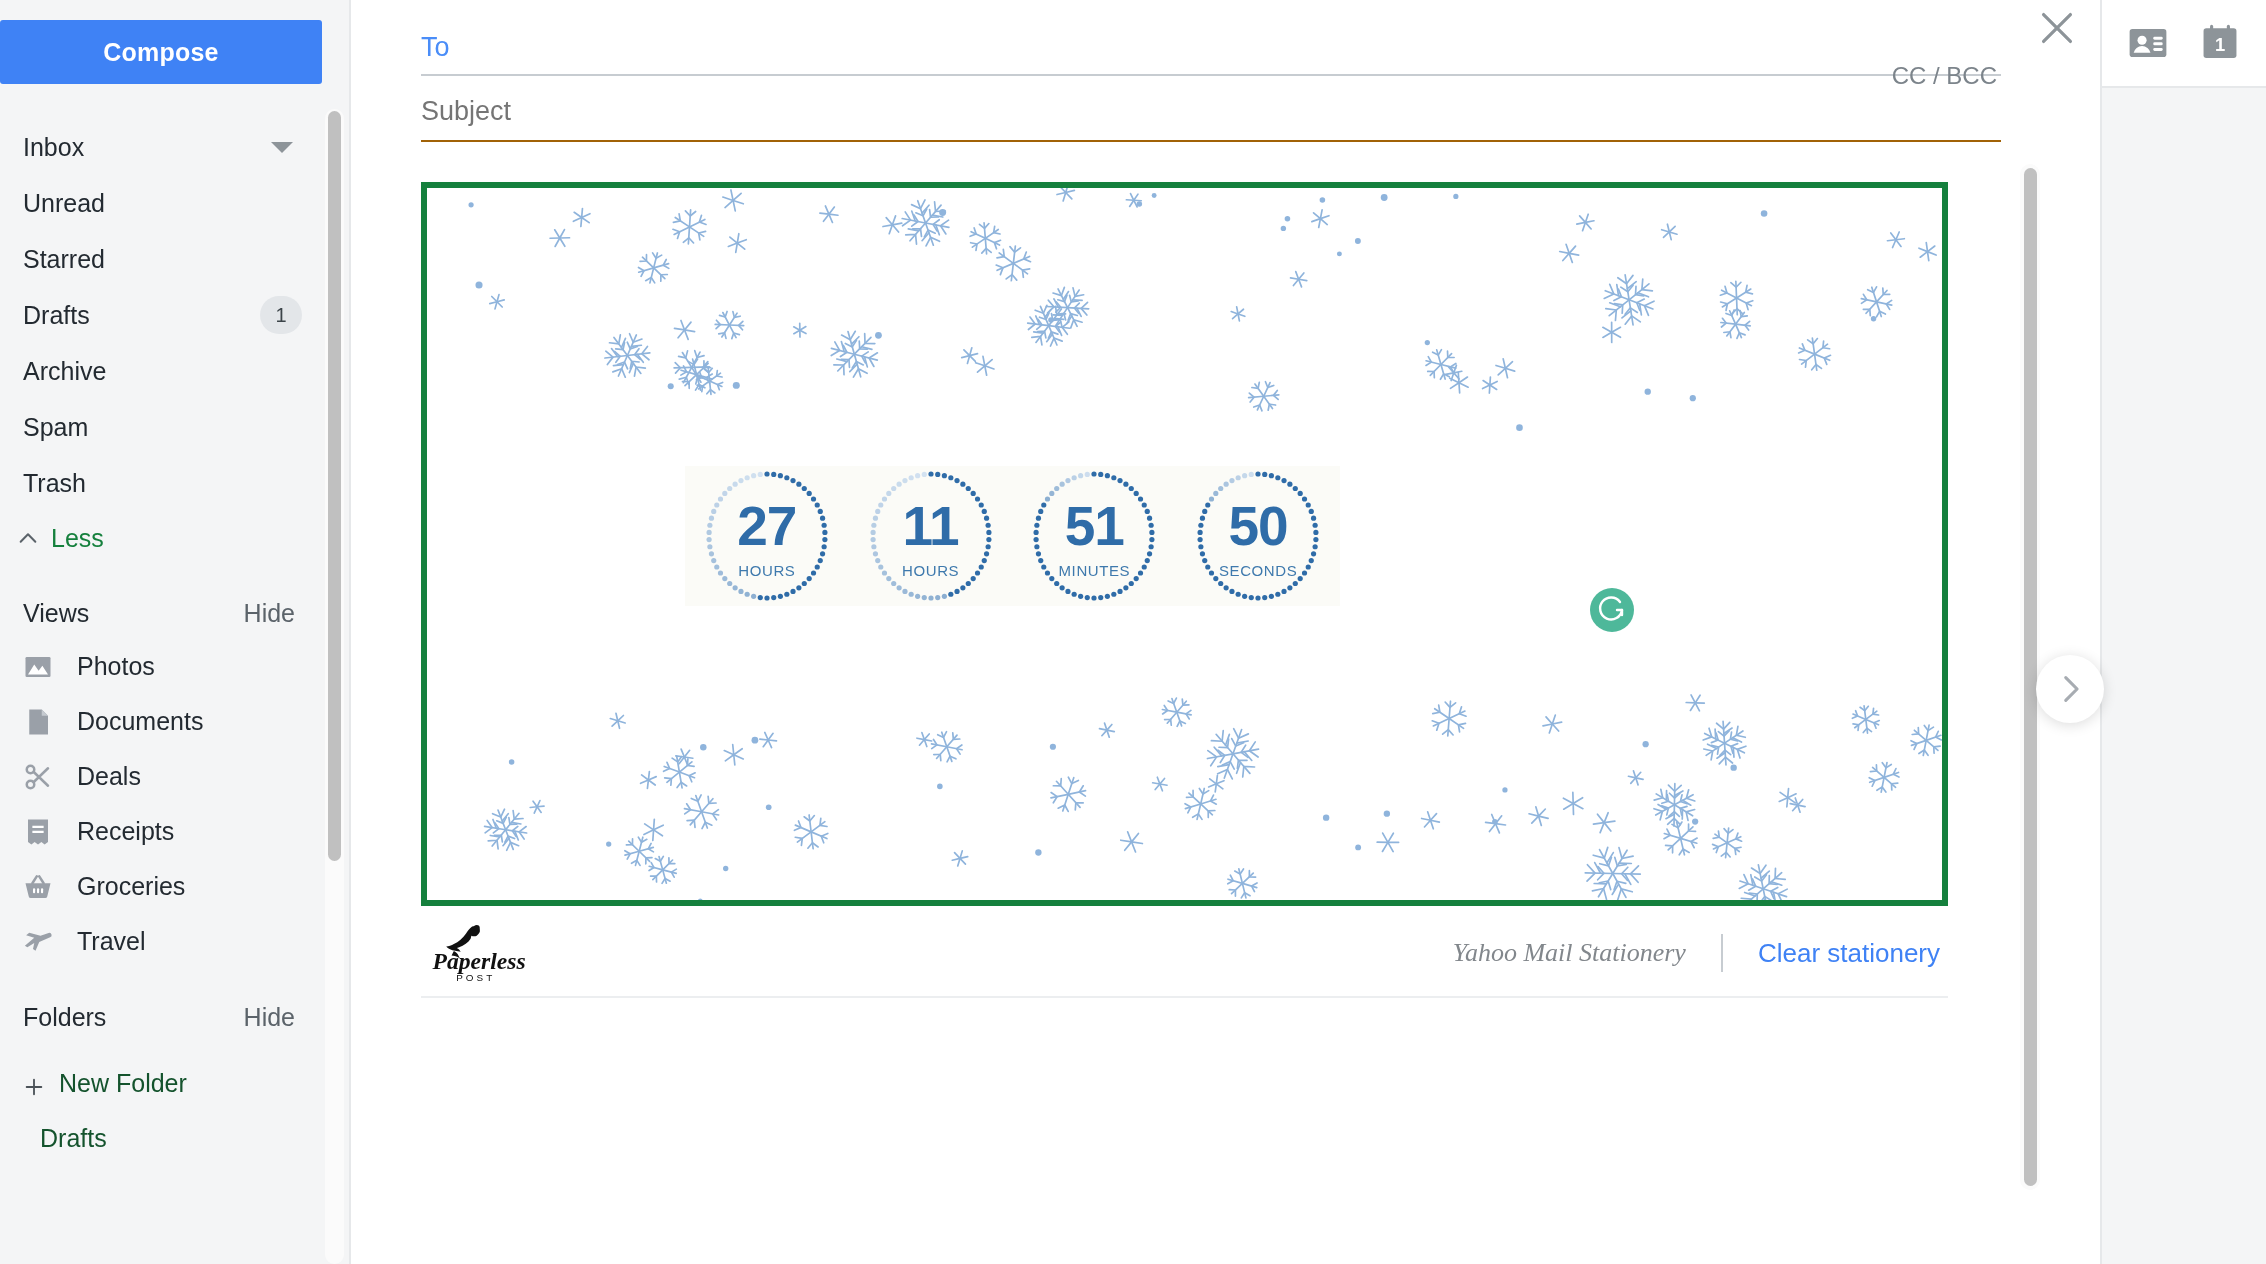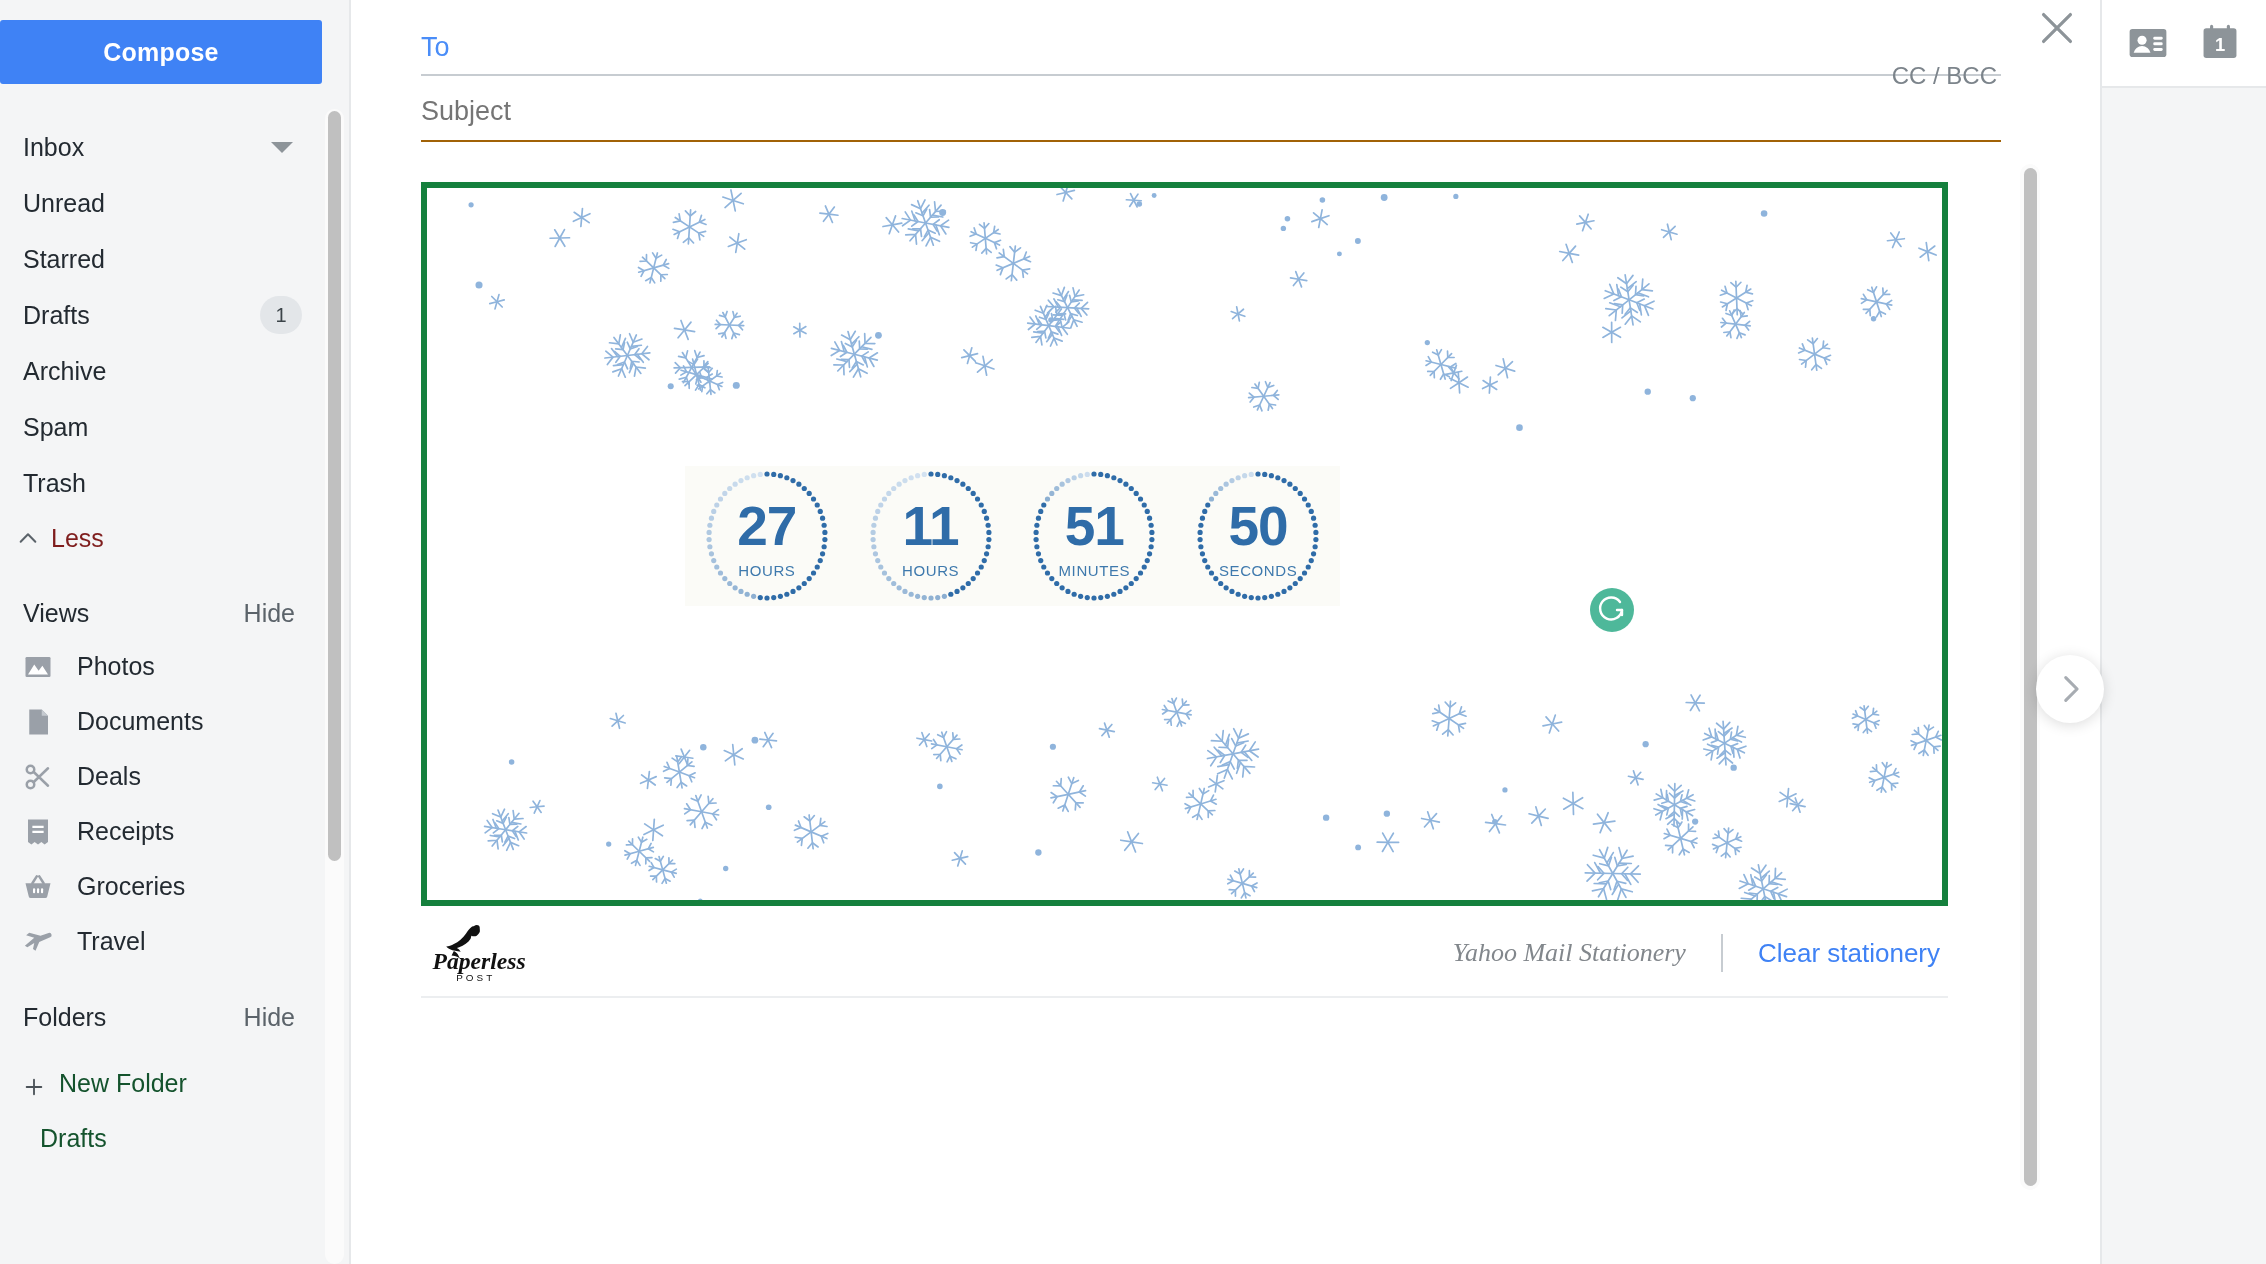--- a/index.html
+++ b/index.html
@@ -50,21 +50,21 @@
   }
   .badge {
     min-width: 42px; height: 38px; border-radius: 19px;
     background: #e3e6e9; color: #3c4449;
     font-size: 20px; display: flex; align-items: center; justify-content: center;
     padding: 0 12px;
   }
   .less-row {
     display: flex; align-items: center;
     height: 54px; padding-left: 17px;
-    font-size: 25px; color: #7f1d1d; cursor: pointer;
+    font-size: 25px; color: #15803d; cursor: pointer;
   }
   .caret-up-ic { width: 22px; height: 22px; margin-right: 12px; display:block; }
 
   .section-head {
     display: flex; align-items: center;
     height: 52px; padding-left: 23px; padding-right: 27px;
     margin-top: 22px;
   }
   .section-head .title { font-size: 25px; color: #232a31; }
   .section-head .spacer { flex: 1; }

